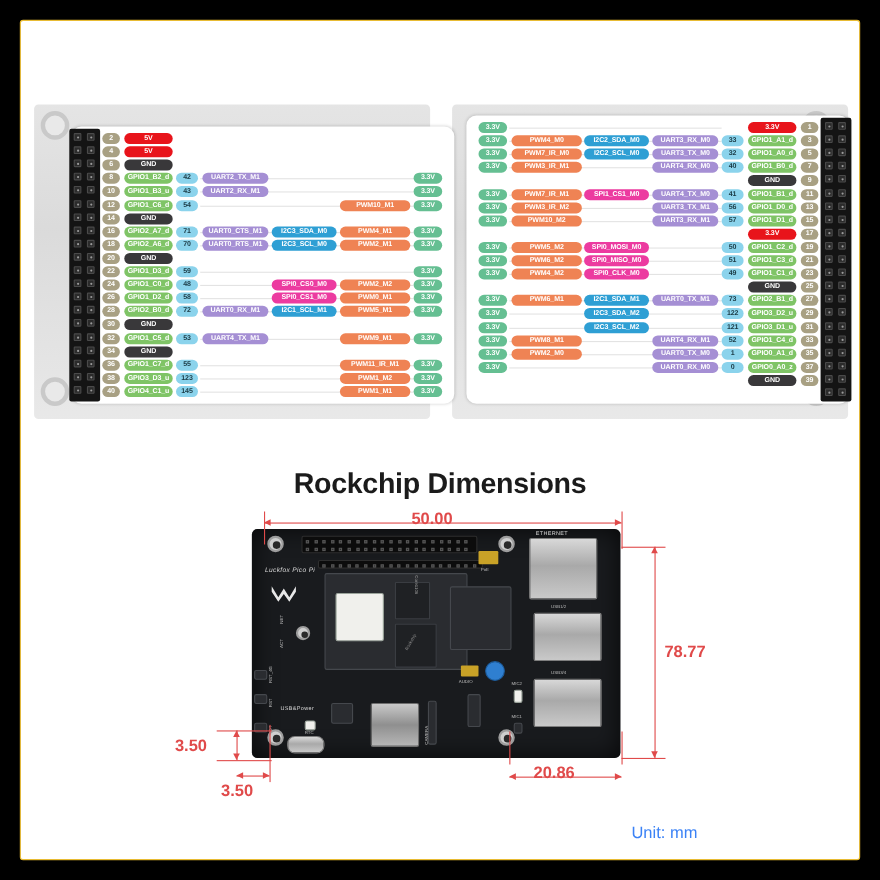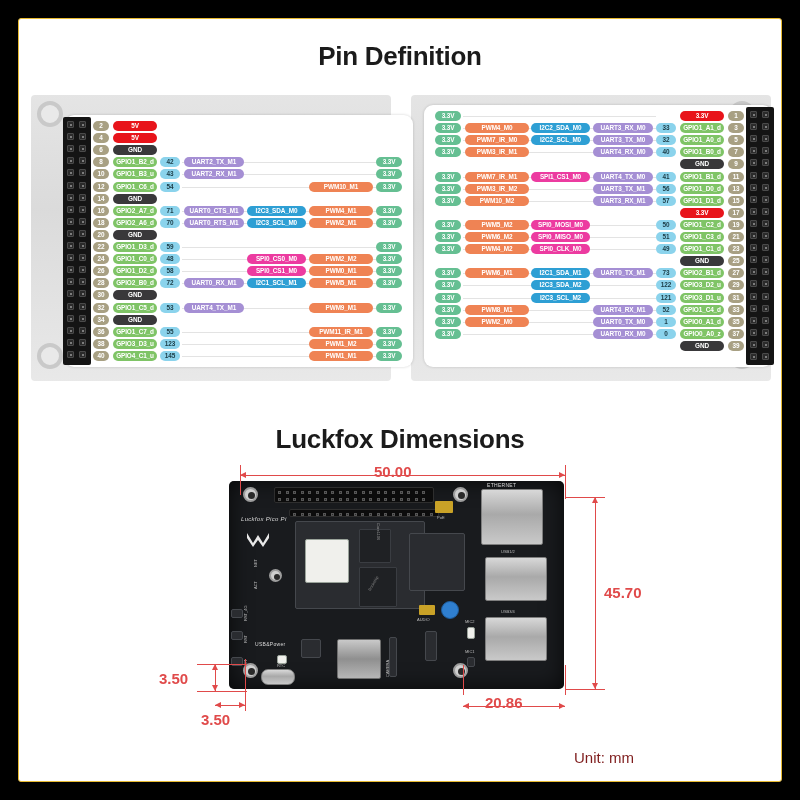--- a/index.html
+++ b/index.html
@@ -183,28 +183,27 @@
     position:absolute; color:#e04a4a; font-weight:bold; font-size:15px;
     white-space:nowrap;
   }
   .arrow-l, .arrow-r, .arrow-u, .arrow-d {
     position:absolute; width:0; height:0;
   }
   .arrow-l { border-top:3px solid transparent; border-bottom:3px solid transparent; border-right:6px solid #e04a4a; }
   .arrow-r { border-top:3px solid transparent; border-bottom:3px solid transparent; border-left:6px solid #e04a4a; }
   .arrow-u { border-left:3px solid transparent; border-right:3px solid transparent; border-bottom:6px solid #e04a4a; }
   .arrow-d { border-left:3px solid transparent; border-right:3px solid transparent; border-top:6px solid #e04a4a; }
-  #unit-label { position:absolute; left:555px; top:290px; color:#7f1d1d; font-size:15px; font-weight:normal; }
+  #unit-label { position:absolute; left:555px; top:290px; color:#3b82f6; font-size:15px; font-weight:normal; }
 </style>
 </head>
 <body>
 
 <div id="frame">
 
-  <div class="section-title" id="title-pin">Pin Definition</div>
 
   <div id="pindef">
     <div class="board-bg" id="bg-left"></div>
     <div class="board-bg" id="bg-right"></div>
 
     <div class="mounthole" style="left:18px;  top:14px;"></div>
     <div class="mounthole" style="left:18px;  top:256px;"></div>
     <div class="mounthole" style="left:710px; top:14px;"></div>
     <div class="mounthole" style="left:710px; top:256px;"></div>
 
@@ -765,21 +764,21 @@
           <div class="chip c-gpio" style="left: 661px; width: 44px;">GPIO0_A0_z</div>
           <div class="chip c-pin" style="left: 709px; width: 16px;">37</div>
         </div>
         <div class="row" style="left: 0px; top: 253.9px; width: 764px;">
           <div class="chip c-gnd" style="left: 661px; width: 44px;">GND</div>
           <div class="chip c-pin" style="left: 709px; width: 16px;">39</div>
         </div>
       </div>
   </div>
 
-  <div class="section-title" id="title-outline">Luckfox Dimensions</div>
+  <div class="section-title" id="title-outline">Rockchip Dimensions</div>
 
   <div id="outline">
 
     <div id="pcb">
       <div class="silk" style="left:12px; top:35px; font-size:6px; font-style:italic;">Luckfox Pico Pi</div>
 
       <svg style="position:absolute;left:16px;top:48px;" width="26" height="20" viewBox="0 0 26 20">
         <path d="M2 4 L8 14 L13 6 L18 14 L24 4 L24 9 L18 18 L13 11 L8 18 L2 9 Z" fill="#e8e8e8"></path>
       </svg>
 
@@ -923,21 +922,21 @@
     <div class="dim-line dim-h" style="left:221px; top:16px; width:325px;"></div>
     <div class="arrow-l" style="left:221px; top:13px;"></div>
     <div class="arrow-r" style="left:540px; top:13px;"></div>
     <div class="dim-text" style="left:355px; top:4px;">50.00</div>
 
     <div class="dim-line dim-h" style="left:546px; top:38px;  width:40px;"></div>
     <div class="dim-line dim-h" style="left:546px; top:230px; width:40px;"></div>
     <div class="dim-line dim-v" style="left:576px; top:38px;  height:192px;"></div>
     <div class="arrow-u" style="left:573px; top:38px;"></div>
     <div class="arrow-d" style="left:573px; top:224px;"></div>
-    <div class="dim-text" style="left:585px; top:125px;">45.70</div>
+    <div class="dim-text" style="left:585px; top:125px;">78.77</div>
 
     <div class="dim-line dim-h" style="left:178px; top:205px; width:50px;"></div>
     <div class="dim-line dim-h" style="left:178px; top:232px; width:50px;"></div>
     <div class="dim-line dim-v" style="left:196px; top:205px; height:27px;"></div>
     <div class="arrow-u" style="left:193px; top:205px;"></div>
     <div class="arrow-d" style="left:193px; top:226px;"></div>
     <div class="dim-text" style="left:140px; top:211px;">3.50</div>
 
     <div class="dim-line dim-v" style="left:226px; top:200px; height:52px;"></div>
     <div class="dim-line dim-h" style="left:196px; top:246px; width:30px;"></div>

